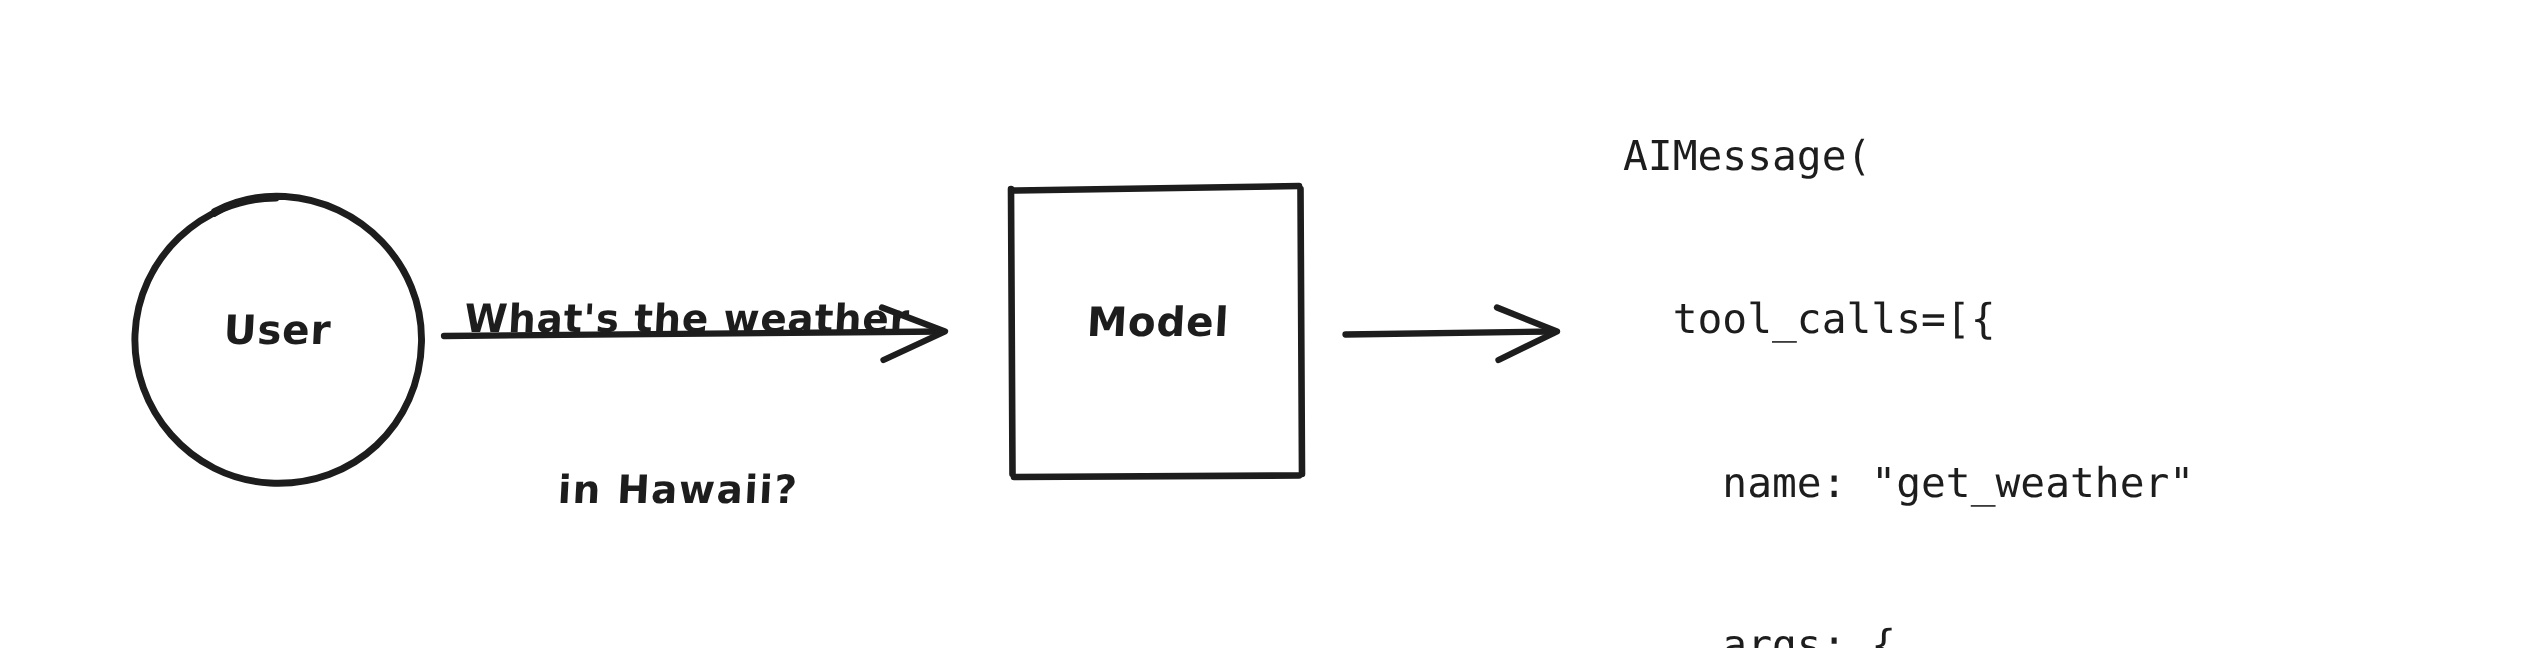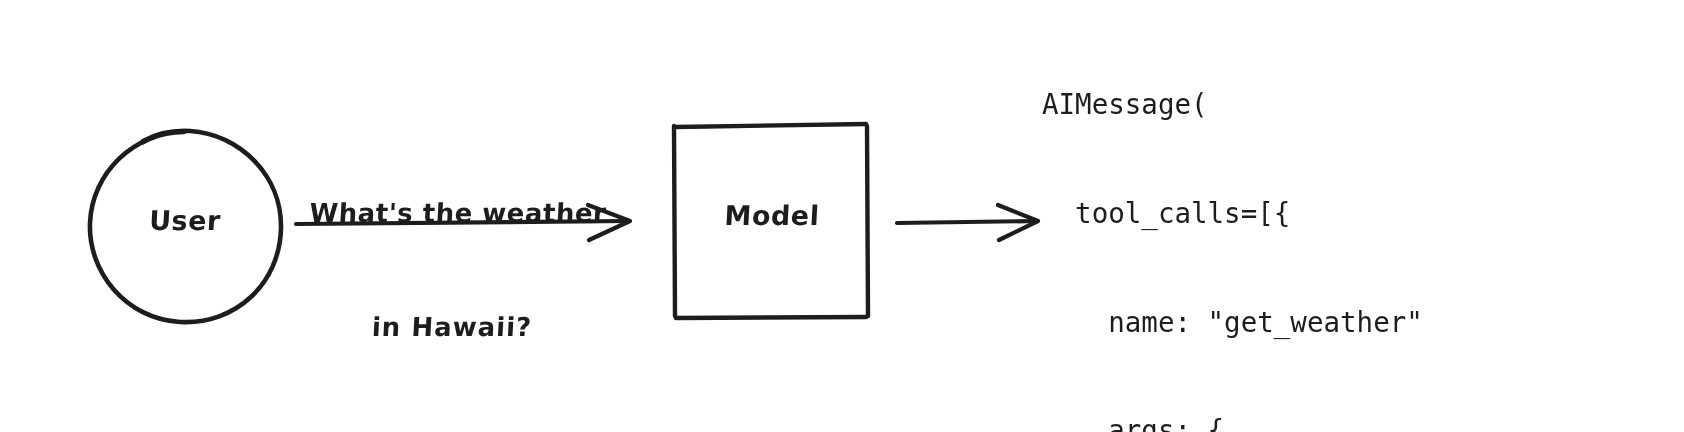--- a/index.html
+++ b/index.html
@@ -88,20 +88,21 @@
     font-size: 27.5px;
     line-height: 36.2px;
     color: #1d1d1d;
     white-space: pre;
     font-weight: 500;
     letter-spacing: 0px;
   }
   #code-block .code-line {
     display: block;
     height: 36.2px;
+    margin-left: 40px;
   }
 </style>
 </head>
 <body>
 
 <div id="canvas">
 
   <svg class="sketch-svg" viewBox="0 0 1684 432">
 
     <g>

